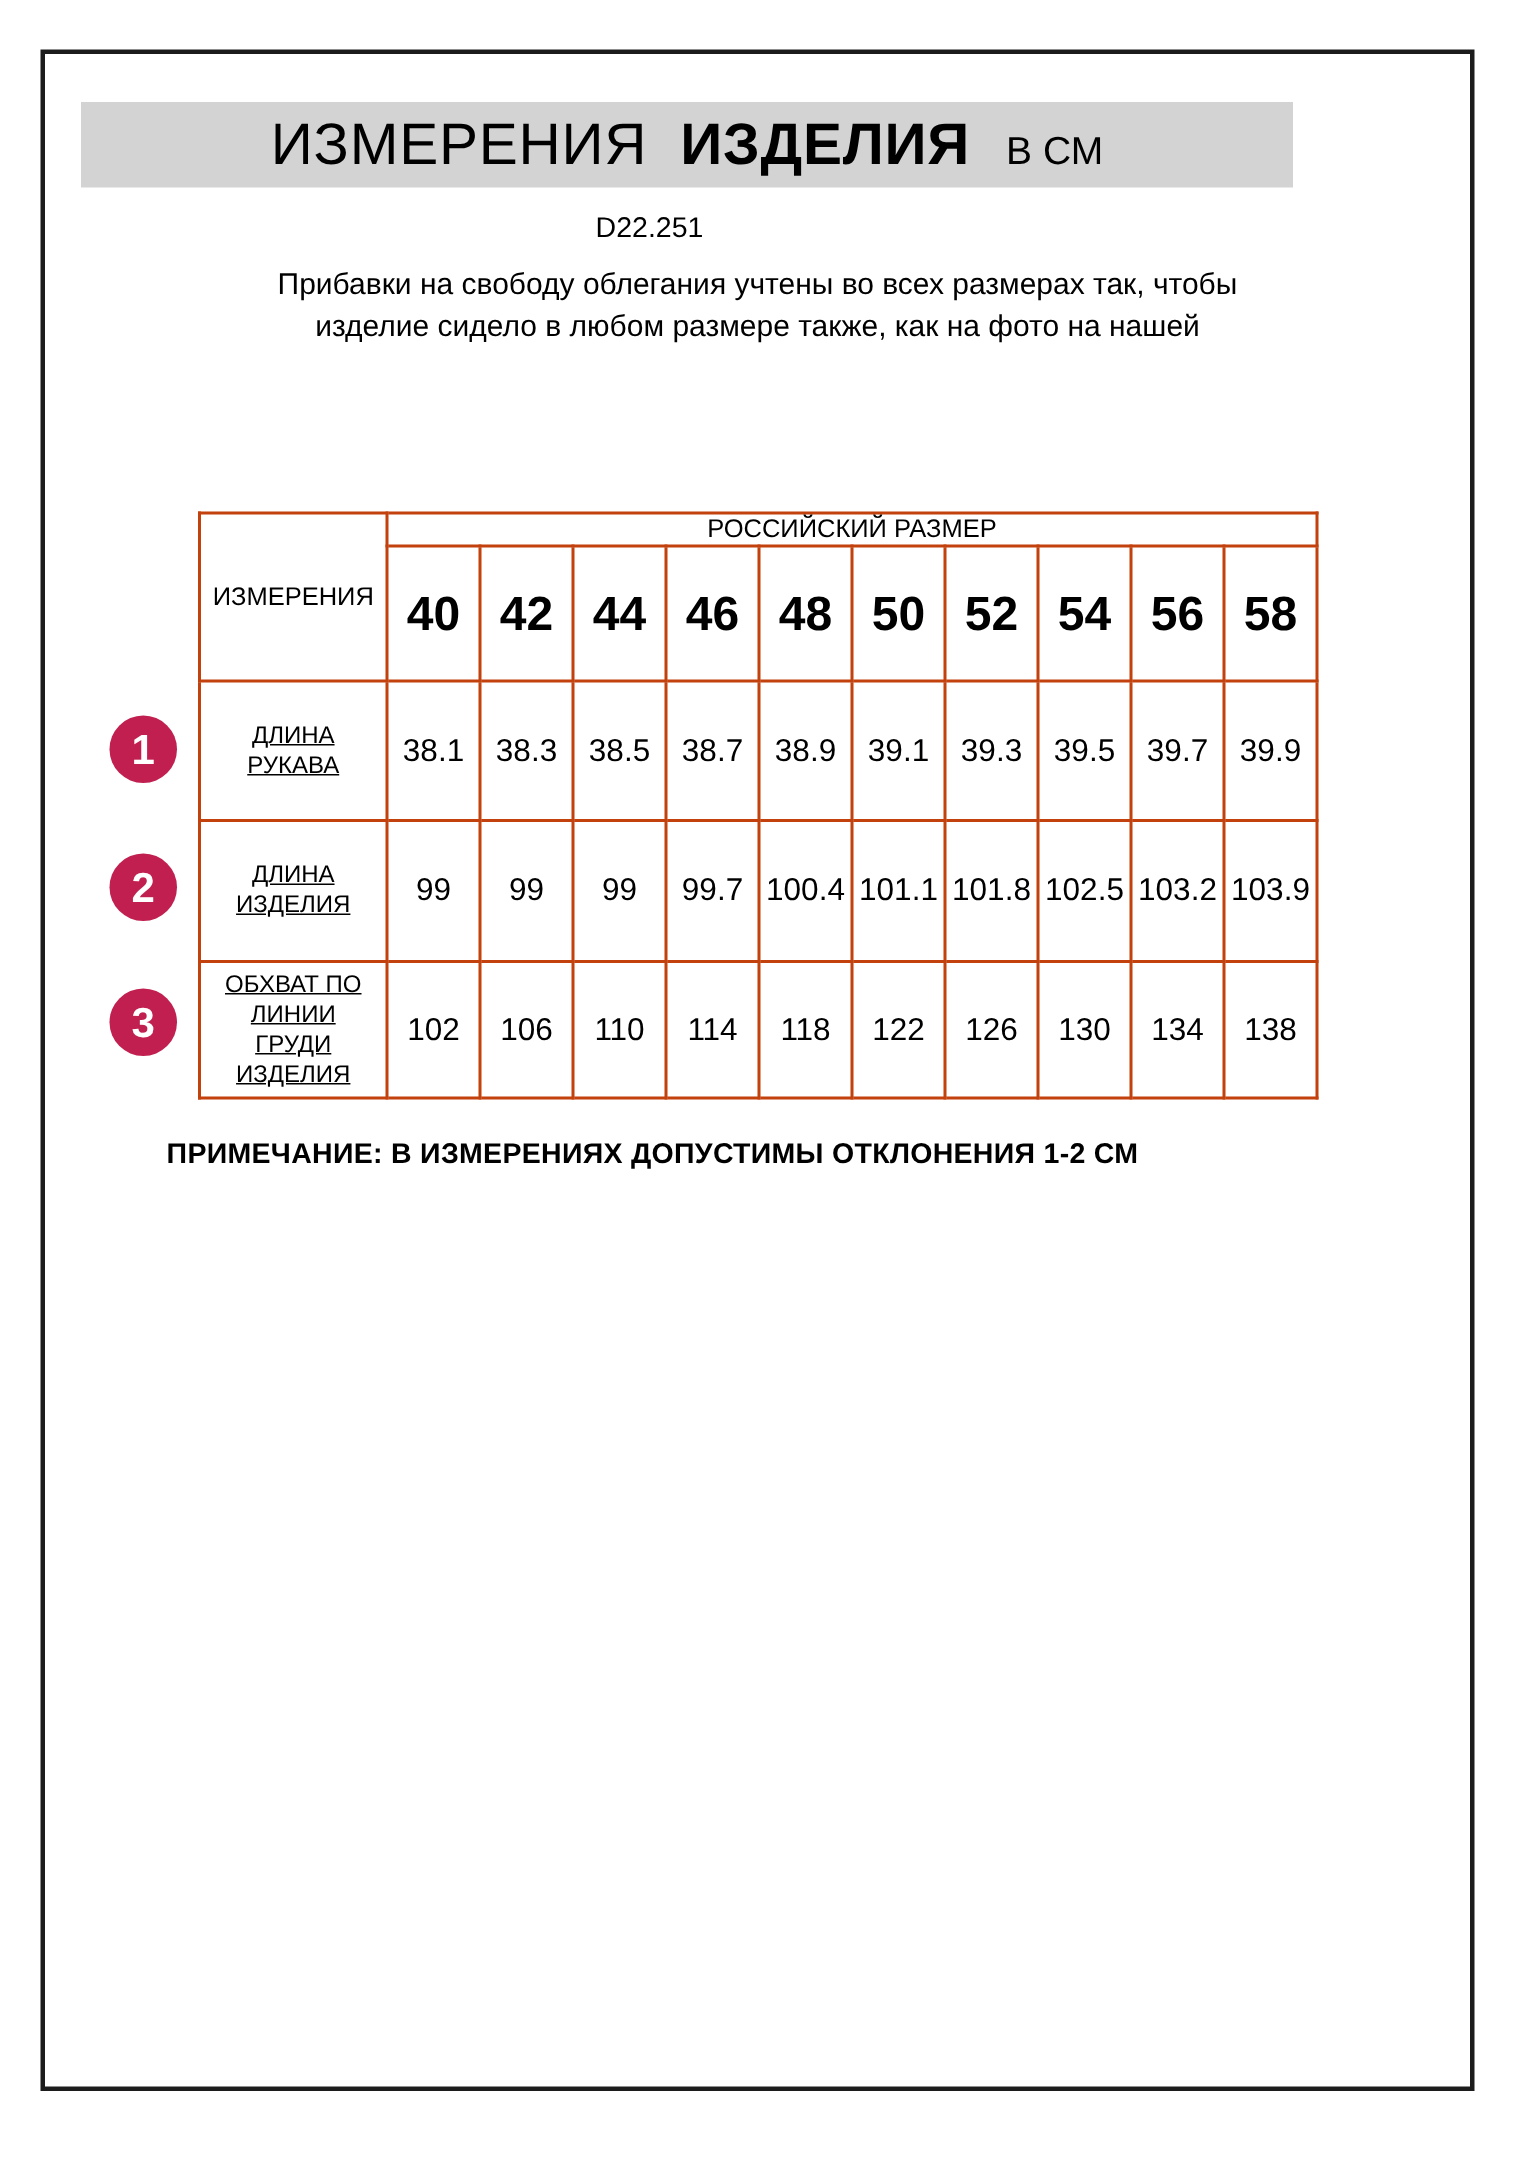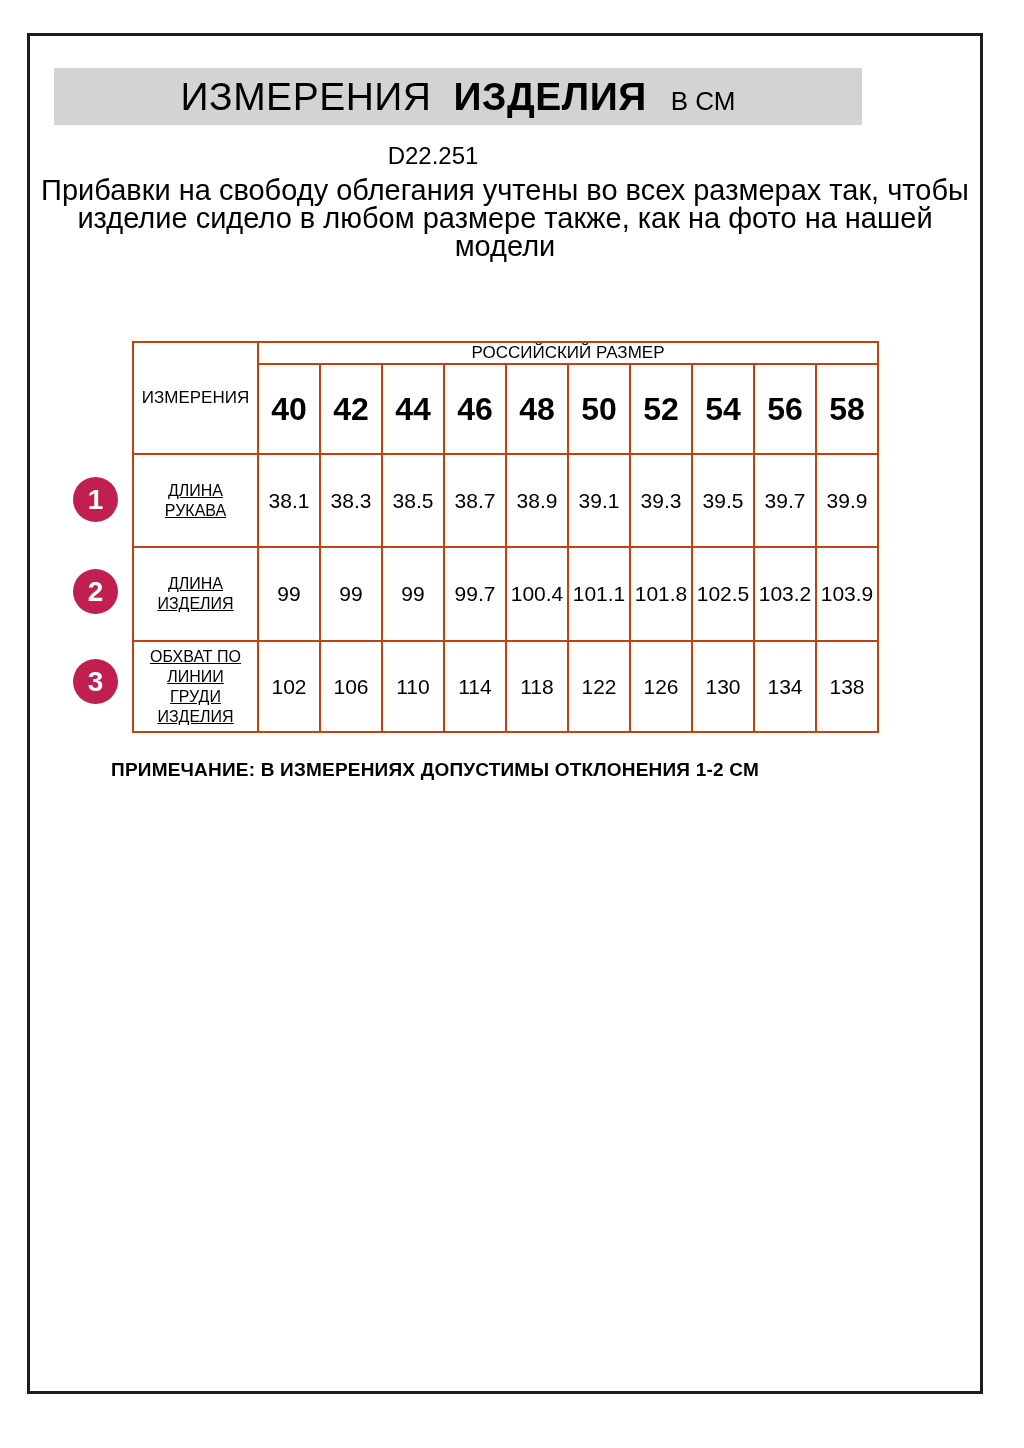--- a/index.html
+++ b/index.html
@@ -34,28 +34,28 @@
     white-space: nowrap;
   }
   .banner .t1 { font-size: 39px; letter-spacing: 0.5px; }
   .banner .t2 { font-size: 39px; font-weight: bold; margin-left: 22px; letter-spacing: 0.5px; }
   .banner .t3 { font-size: 26px; margin-left: 24px; }
   .code {
     position: absolute;
     left: 27px; top: 142px;
     width: 812px;
     text-align: center;
-    font-size: 24px;
+    font-size: 19px;
   }
   .desc {
     position: absolute;
     left: 27px; top: 176px;
     width: 956px;
     text-align: center;
-    font-size: 29px;
+    font-size: 20px;
     line-height: 28px;
   }
   .marker {
     position: absolute;
     left: 73px;
     width: 45px; height: 45px;
     border-radius: 50%;
     background: var(--accent);
     color: #fff;
     font-size: 28px;
@@ -107,21 +107,20 @@
 
 <header class="banner">
   <span class="t1">ИЗМЕРЕНИЯ</span><span class="t2">ИЗДЕЛИЯ</span><span class="t3">В СМ</span>
 </header>
 
 <div class="code">D22.251</div>
 
 <div class="desc">
   <div>Прибавки на свободу облегания учтены во всех размерах так, чтобы</div>
   <div>изделие сидело в любом размере также, как на фото на нашей</div>
-  <div>модели</div>
 </div>
 
 <div class="marker m1">1</div>
 <div class="marker m2">2</div>
 <div class="marker m3">3</div>
 
 <table class="size-table">
   <colgroup>
     <col class="c-label">
     <col class="c-size">

